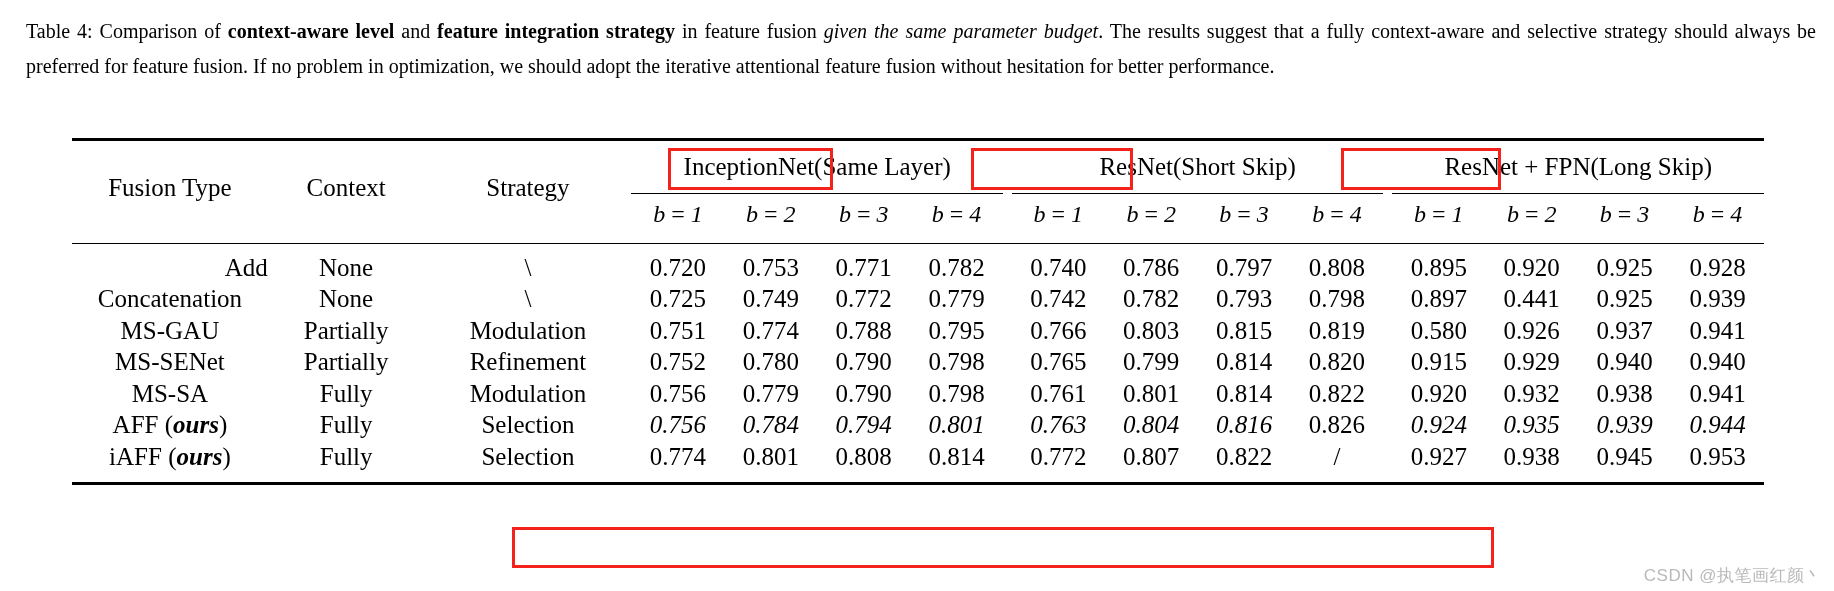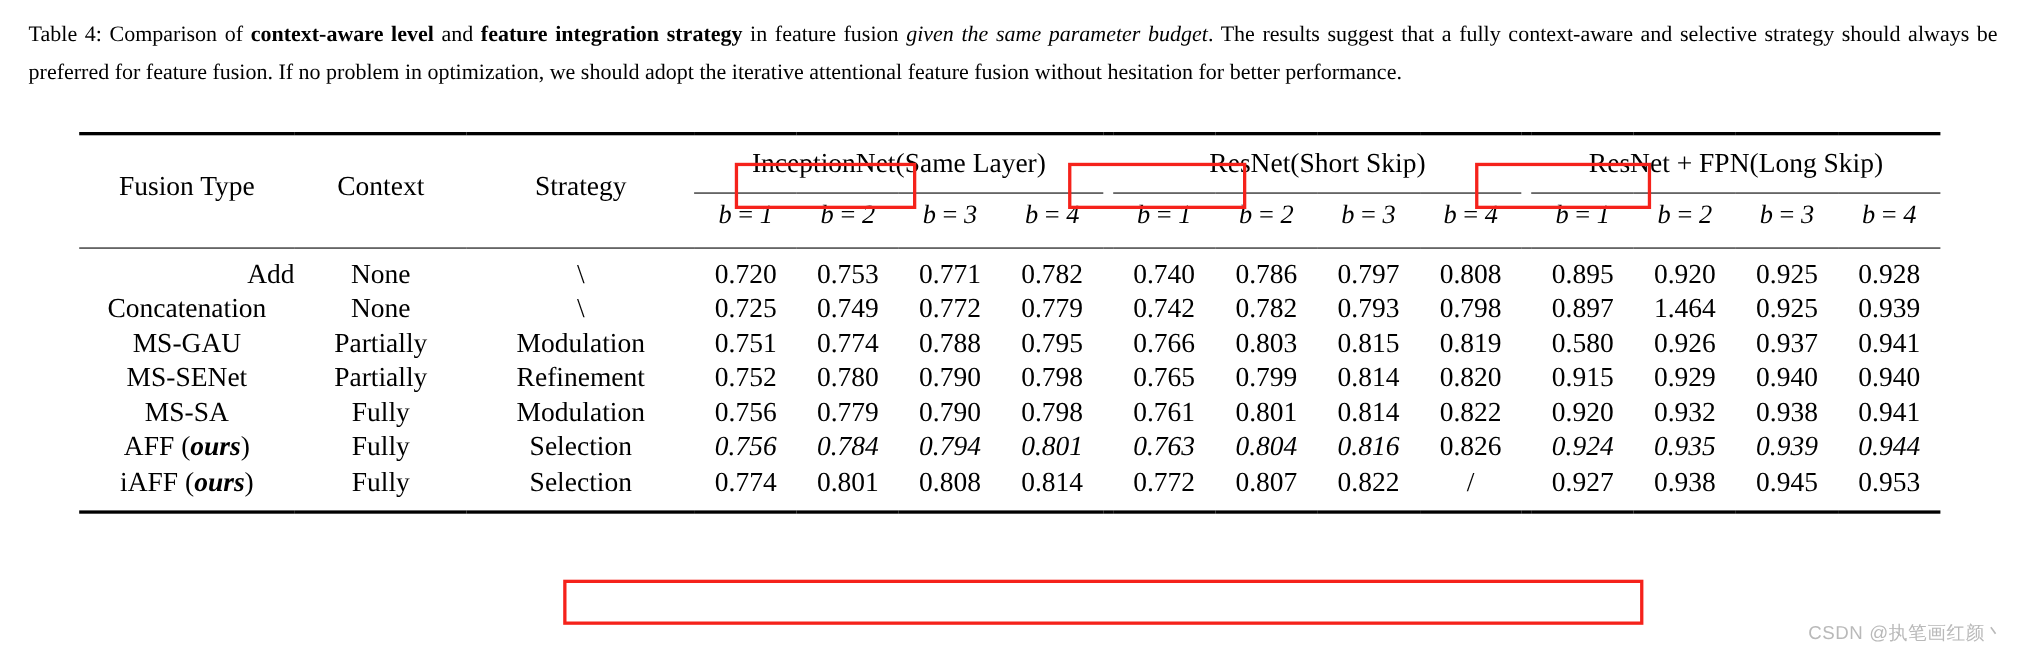--- a/index.html
+++ b/index.html
@@ -26,21 +26,21 @@
     line-height: 35px;
     text-align: justify;
   }
   .caption b { font-weight: bold; }
   .caption i { font-style: italic; }
 
   
   .table-wrap {
     position: absolute;
     left: 72px;
-    top: 120px;
+    top: 138px;
     width: 1692px;
   }
   table.tbl {
     border-collapse: collapse;
     width: 100%;
     font-size: 25px;
     table-layout: fixed;
   }
   table.tbl td, table.tbl th {
     padding: 0;
@@ -198,21 +198,21 @@
           <td>0.749</td>
           <td>0.772</td>
           <td>0.779</td>
           <td></td>
           <td>0.742</td>
           <td>0.782</td>
           <td>0.793</td>
           <td>0.798</td>
           <td></td>
           <td>0.897</td>
-          <td>1.464</td>
+          <td>0.441</td>
           <td>0.925</td>
           <td>0.939</td>
         </tr>
         <tr class="data-row">
           <td class="lbl" style="font-style: normal; font-weight: normal;">MS-GAU</td>
           <td class="lbl" style="font-style: normal; font-weight: normal;">Partially</td>
           <td class="lbl" style="font-style: normal; font-weight: normal;">Modulation</td>
           <td>0.751</td>
           <td>0.774</td>
           <td>0.788</td>

